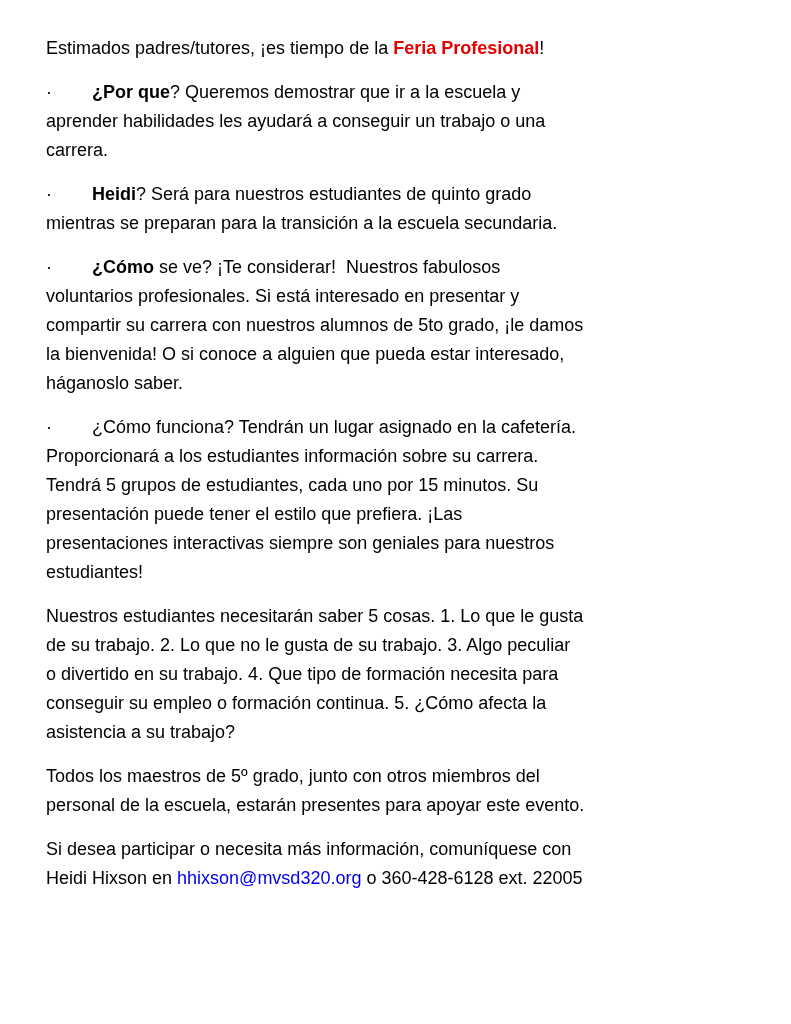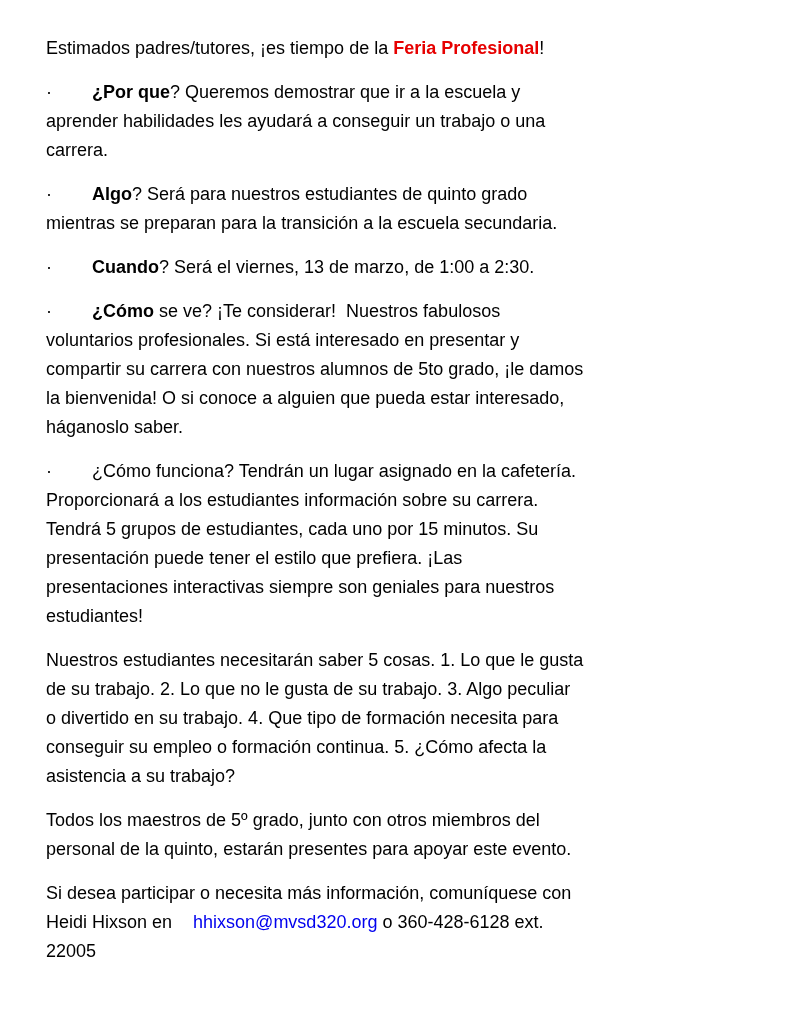--- a/index.html
+++ b/index.html
@@ -39,31 +39,29 @@
   .tab {
     display: inline-block;
     width: 40px;
   }
   .bold { font-weight: bold; }
   .bold-red { font-weight: bold; color: var(--red); }
   a.link {
     color: var(--blue);
     text-decoration: none;
     cursor: pointer;
-    margin-left: 16px;
   }
 </style>
 </head>
 <body>
 
 <main class="page">
   <div id="content">
       <p class="para"><span>Estimados padres/tutores, ¡es tiempo de la </span><span class="bold-red">Feria Profesional</span><span>!</span></p>
       <p class="para bullet"><span class="dot">·</span><span class="tab"></span><span class="bold">¿Por que</span><span>? Queremos demostrar que ir a la escuela y aprender habilidades les ayudará a conseguir un trabajo o una carrera.</span></p>
-      <p class="para bullet"><span class="dot">·</span><span class="tab"></span><span class="bold">Algo</span><span>? Será para nuestros estudiantes de quinto grado mientras se preparan para la transición a la escuela secundaria.</span></p>
-      <p class="para bullet"><span class="dot">·</span><span class="tab"></span><span class="bold">Cuando</span><span>? Será el viernes, 13 de marzo, de 1:00 a 2:30.</span></p>
+      <p class="para bullet"><span class="dot">·</span><span class="tab"></span><span class="bold">Heidi</span><span>? Será para nuestros estudiantes de quinto grado mientras se preparan para la transición a la escuela secundaria.</span></p>
       <p class="para bullet"><span class="dot">·</span><span class="tab"></span><span class="bold">¿Cómo</span><span> se ve? ¡Te considerar!  Nuestros fabulosos voluntarios profesionales. Si está interesado en presentar y compartir su carrera con nuestros alumnos de 5to grado, ¡le damos la bienvenida! O si conoce a alguien que pueda estar interesado, háganoslo saber.</span></p>
       <p class="para bullet"><span class="dot">·</span><span class="tab"></span><span>¿Cómo funciona? Tendrán un lugar asignado en la cafetería. Proporcionará a los estudiantes información sobre su carrera. Tendrá 5 grupos de estudiantes, cada uno por 15 minutos. Su presentación puede tener el estilo que prefiera. ¡Las presentaciones interactivas siempre son geniales para nuestros estudiantes!</span></p>
       <p class="para"><span>Nuestros estudiantes necesitarán saber 5 cosas. 1. Lo que le gusta de su trabajo. 2. Lo que no le gusta de su trabajo. 3. Algo peculiar o divertido en su trabajo. 4. Que tipo de formación necesita para conseguir su empleo o formación continua. 5. ¿Cómo afecta la asistencia a su trabajo?</span></p>
-      <p class="para"><span>Todos los maestros de 5º grado, junto con otros miembros del personal de la quinto, estarán presentes para apoyar este evento.</span></p>
+      <p class="para"><span>Todos los maestros de 5º grado, junto con otros miembros del personal de la escuela, estarán presentes para apoyar este evento.</span></p>
       <p class="para"><span>Si desea participar o necesita más información, comuníquese con Heidi Hixson en </span><a class="link" href="#">hhixson@mvsd320.org</a><span> o 360-428-6128 ext. 22005</span></p>
     </div>
 </main>
 
 </body></html>

